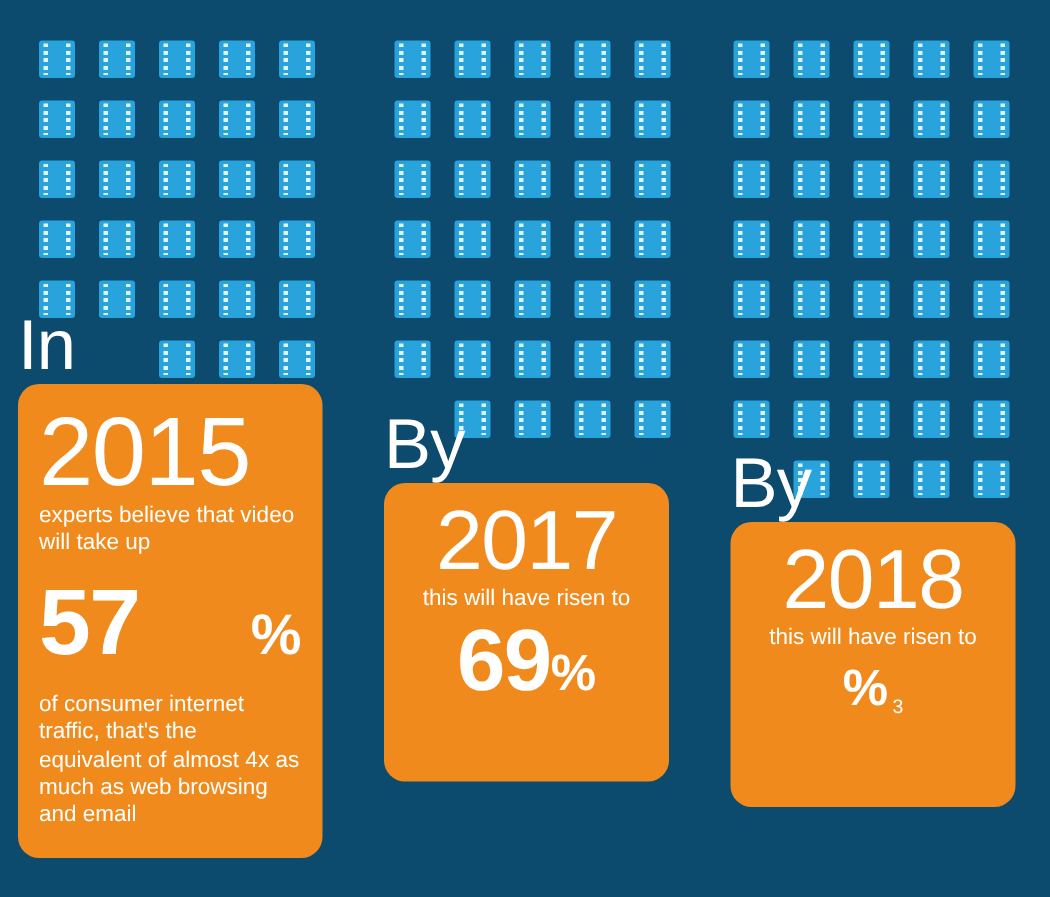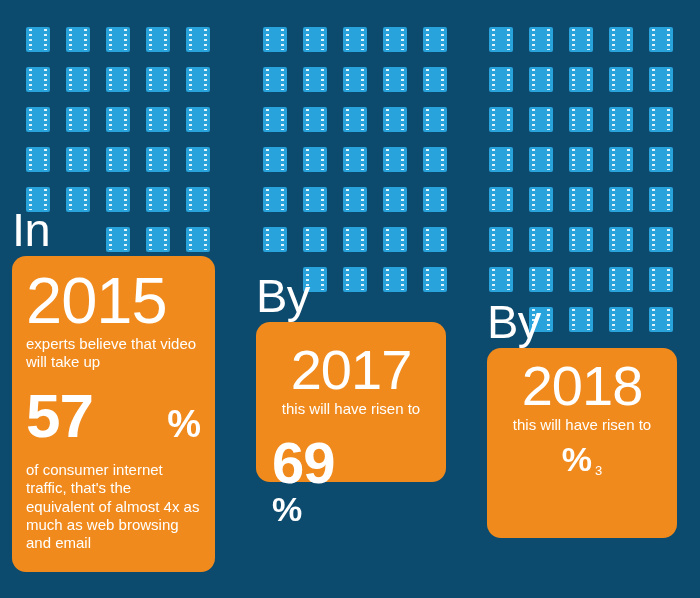--- a/index.html
+++ b/index.html
@@ -116,27 +116,27 @@
     margin-left: 12px;
   }
   #group-1 .year-number { font-size: 65px; margin-bottom: 2px; }
   #group-1 .pct { margin: 13px 0 14px 0; }
   #group-1 .body-text.lower { line-height: 1.22; }
 
   
   #group-2 { left: 244px; top: 274px; width: 215px; }
   #group-2 .stat-card {
     width: 190px;
-    height: 160px;
-    padding: 20px 16px 0 16px;
+    height: 199px;
+    padding: 10px 16px 0 16px;
     margin-left: 12px;
   }
   #group-2 .year-number { font-size: 56px; text-align: center; }
   #group-2 .body-text { text-align: center; margin-top: 2px; }
-  #group-2 .pct { justify-content: center; margin-top: 16px; flex-direction: column; }
+  #group-2 .pct { justify-content: center; margin-top: 4px; }
   #group-2 .pct .num { font-size: 58px; }
   #group-2 .pct .sym { font-size: 34px; }
 
   
   #group-3 { left: 475px; top: 300px; width: 215px; }
   #group-3 .stat-card {
     width: 190px;
     height: 190px;
     padding: 10px 14px 0 14px;
     margin-left: 12px;

